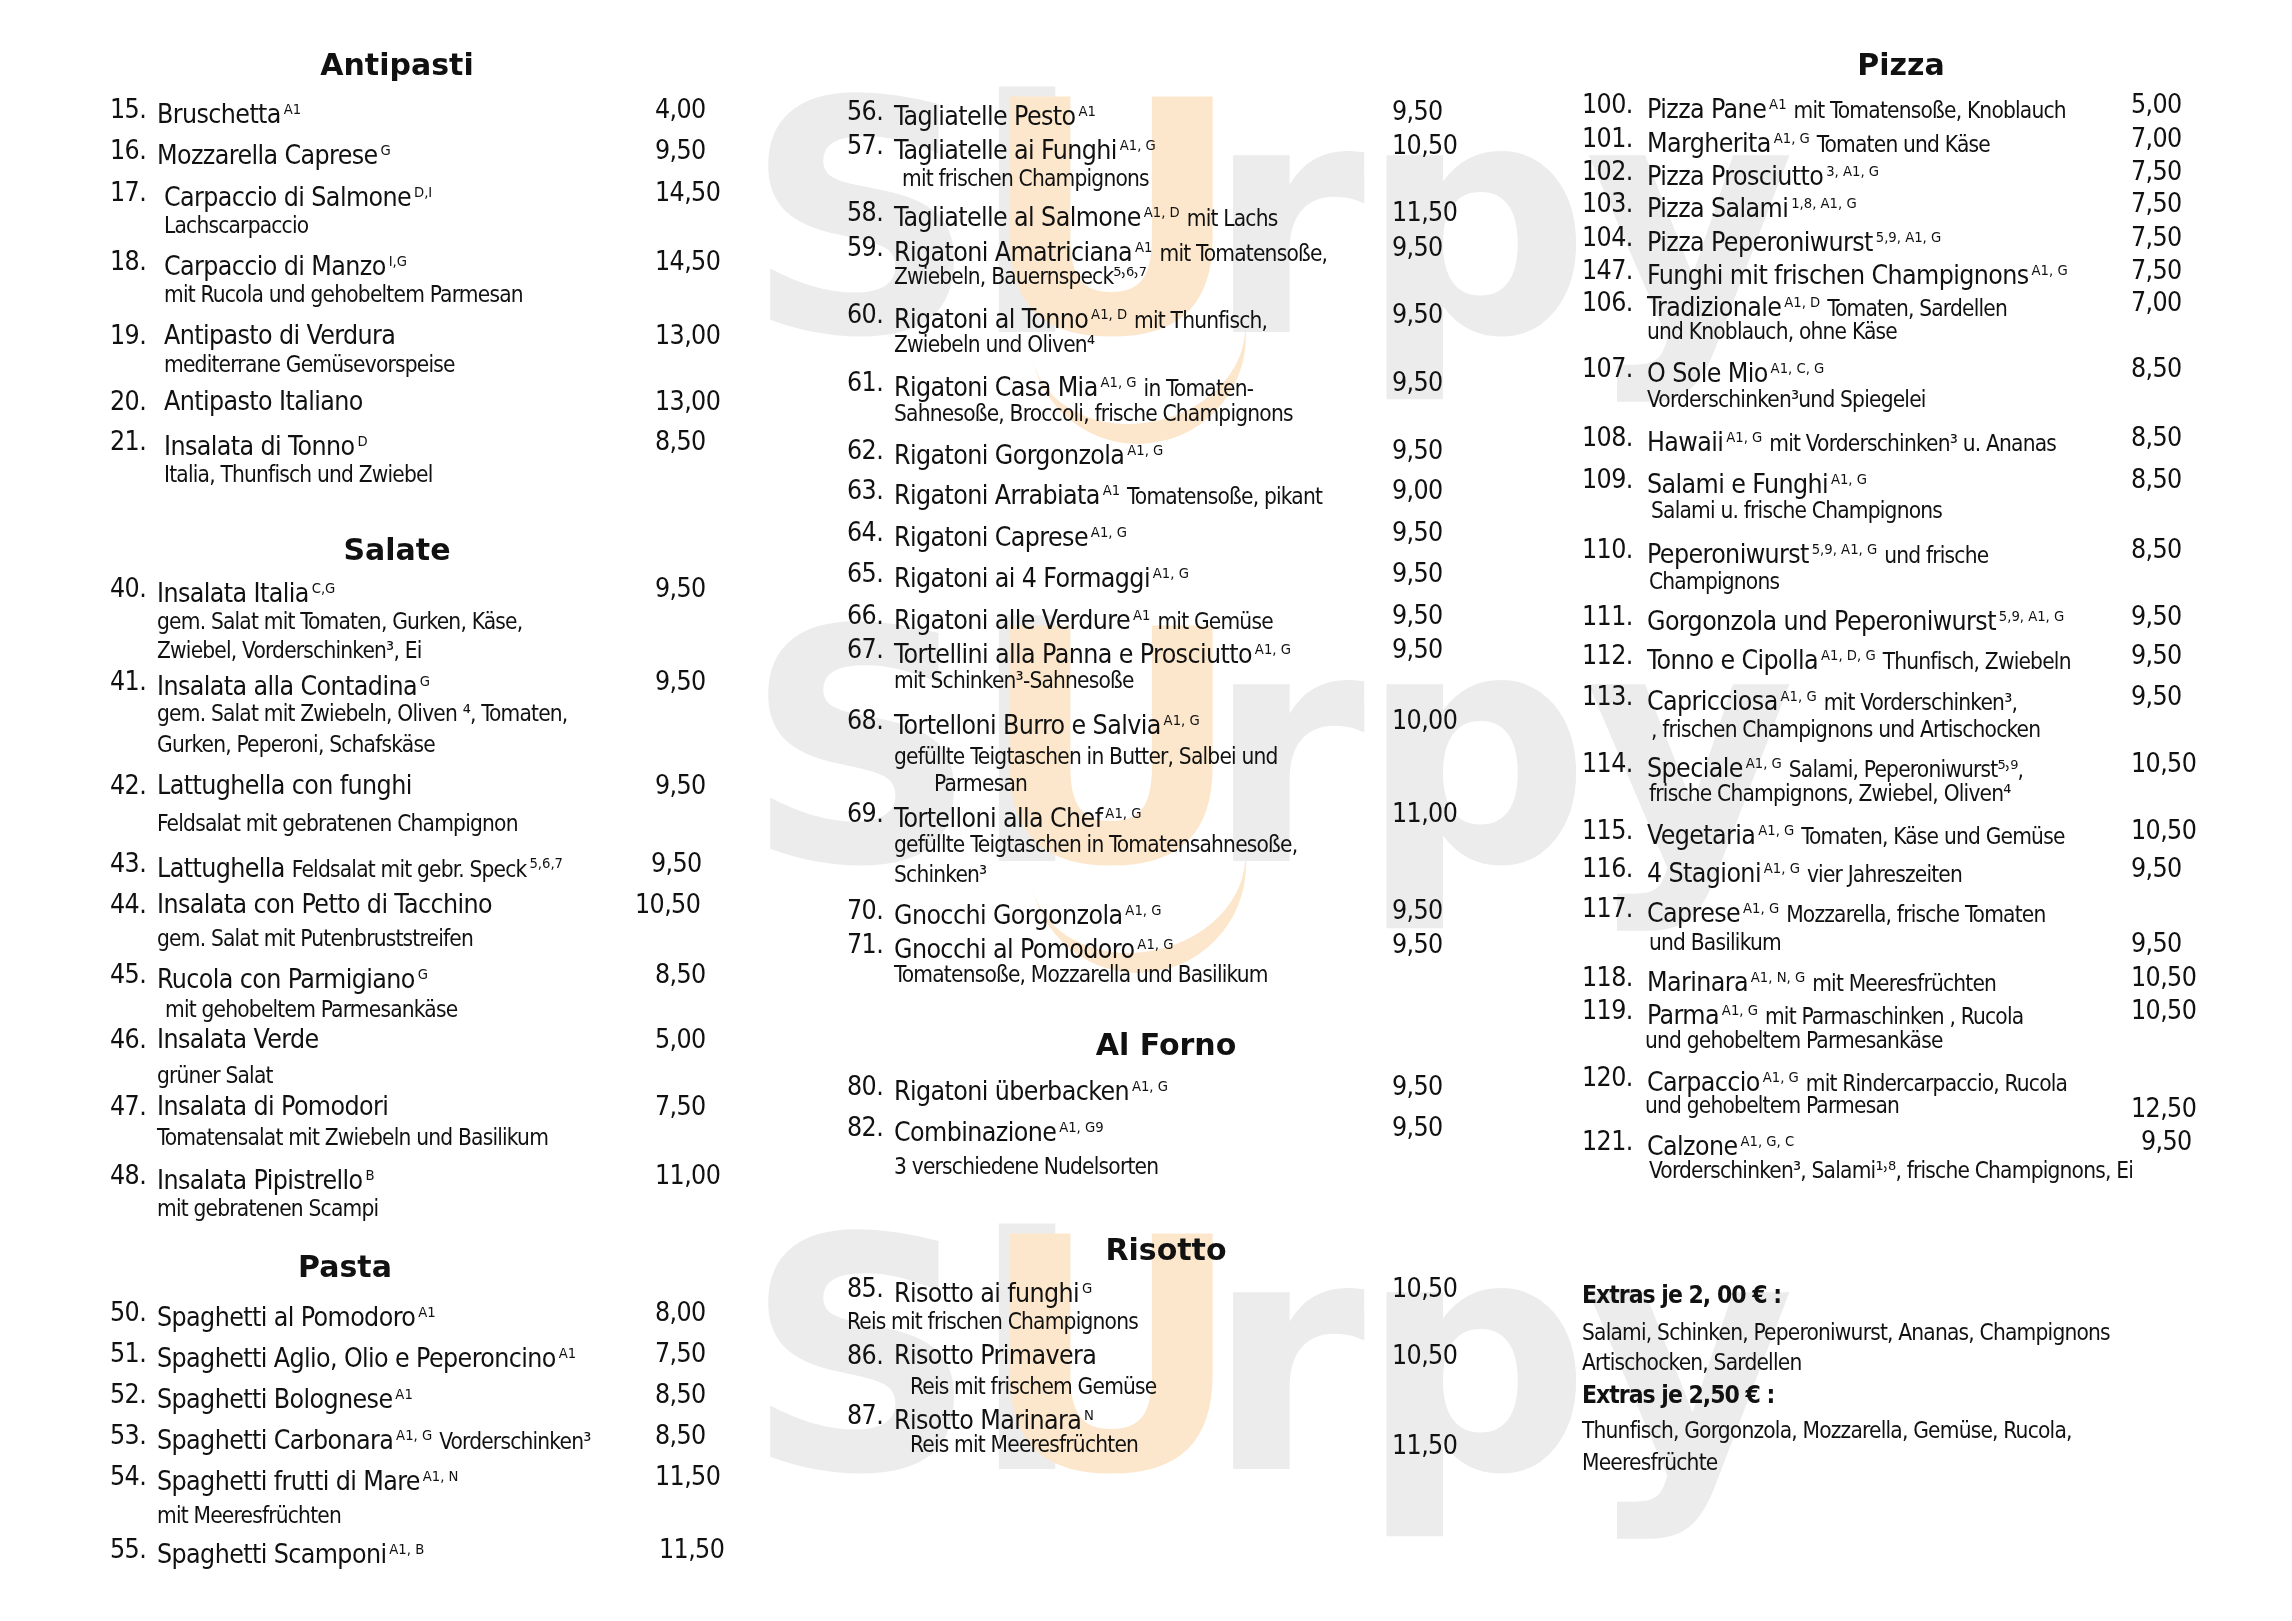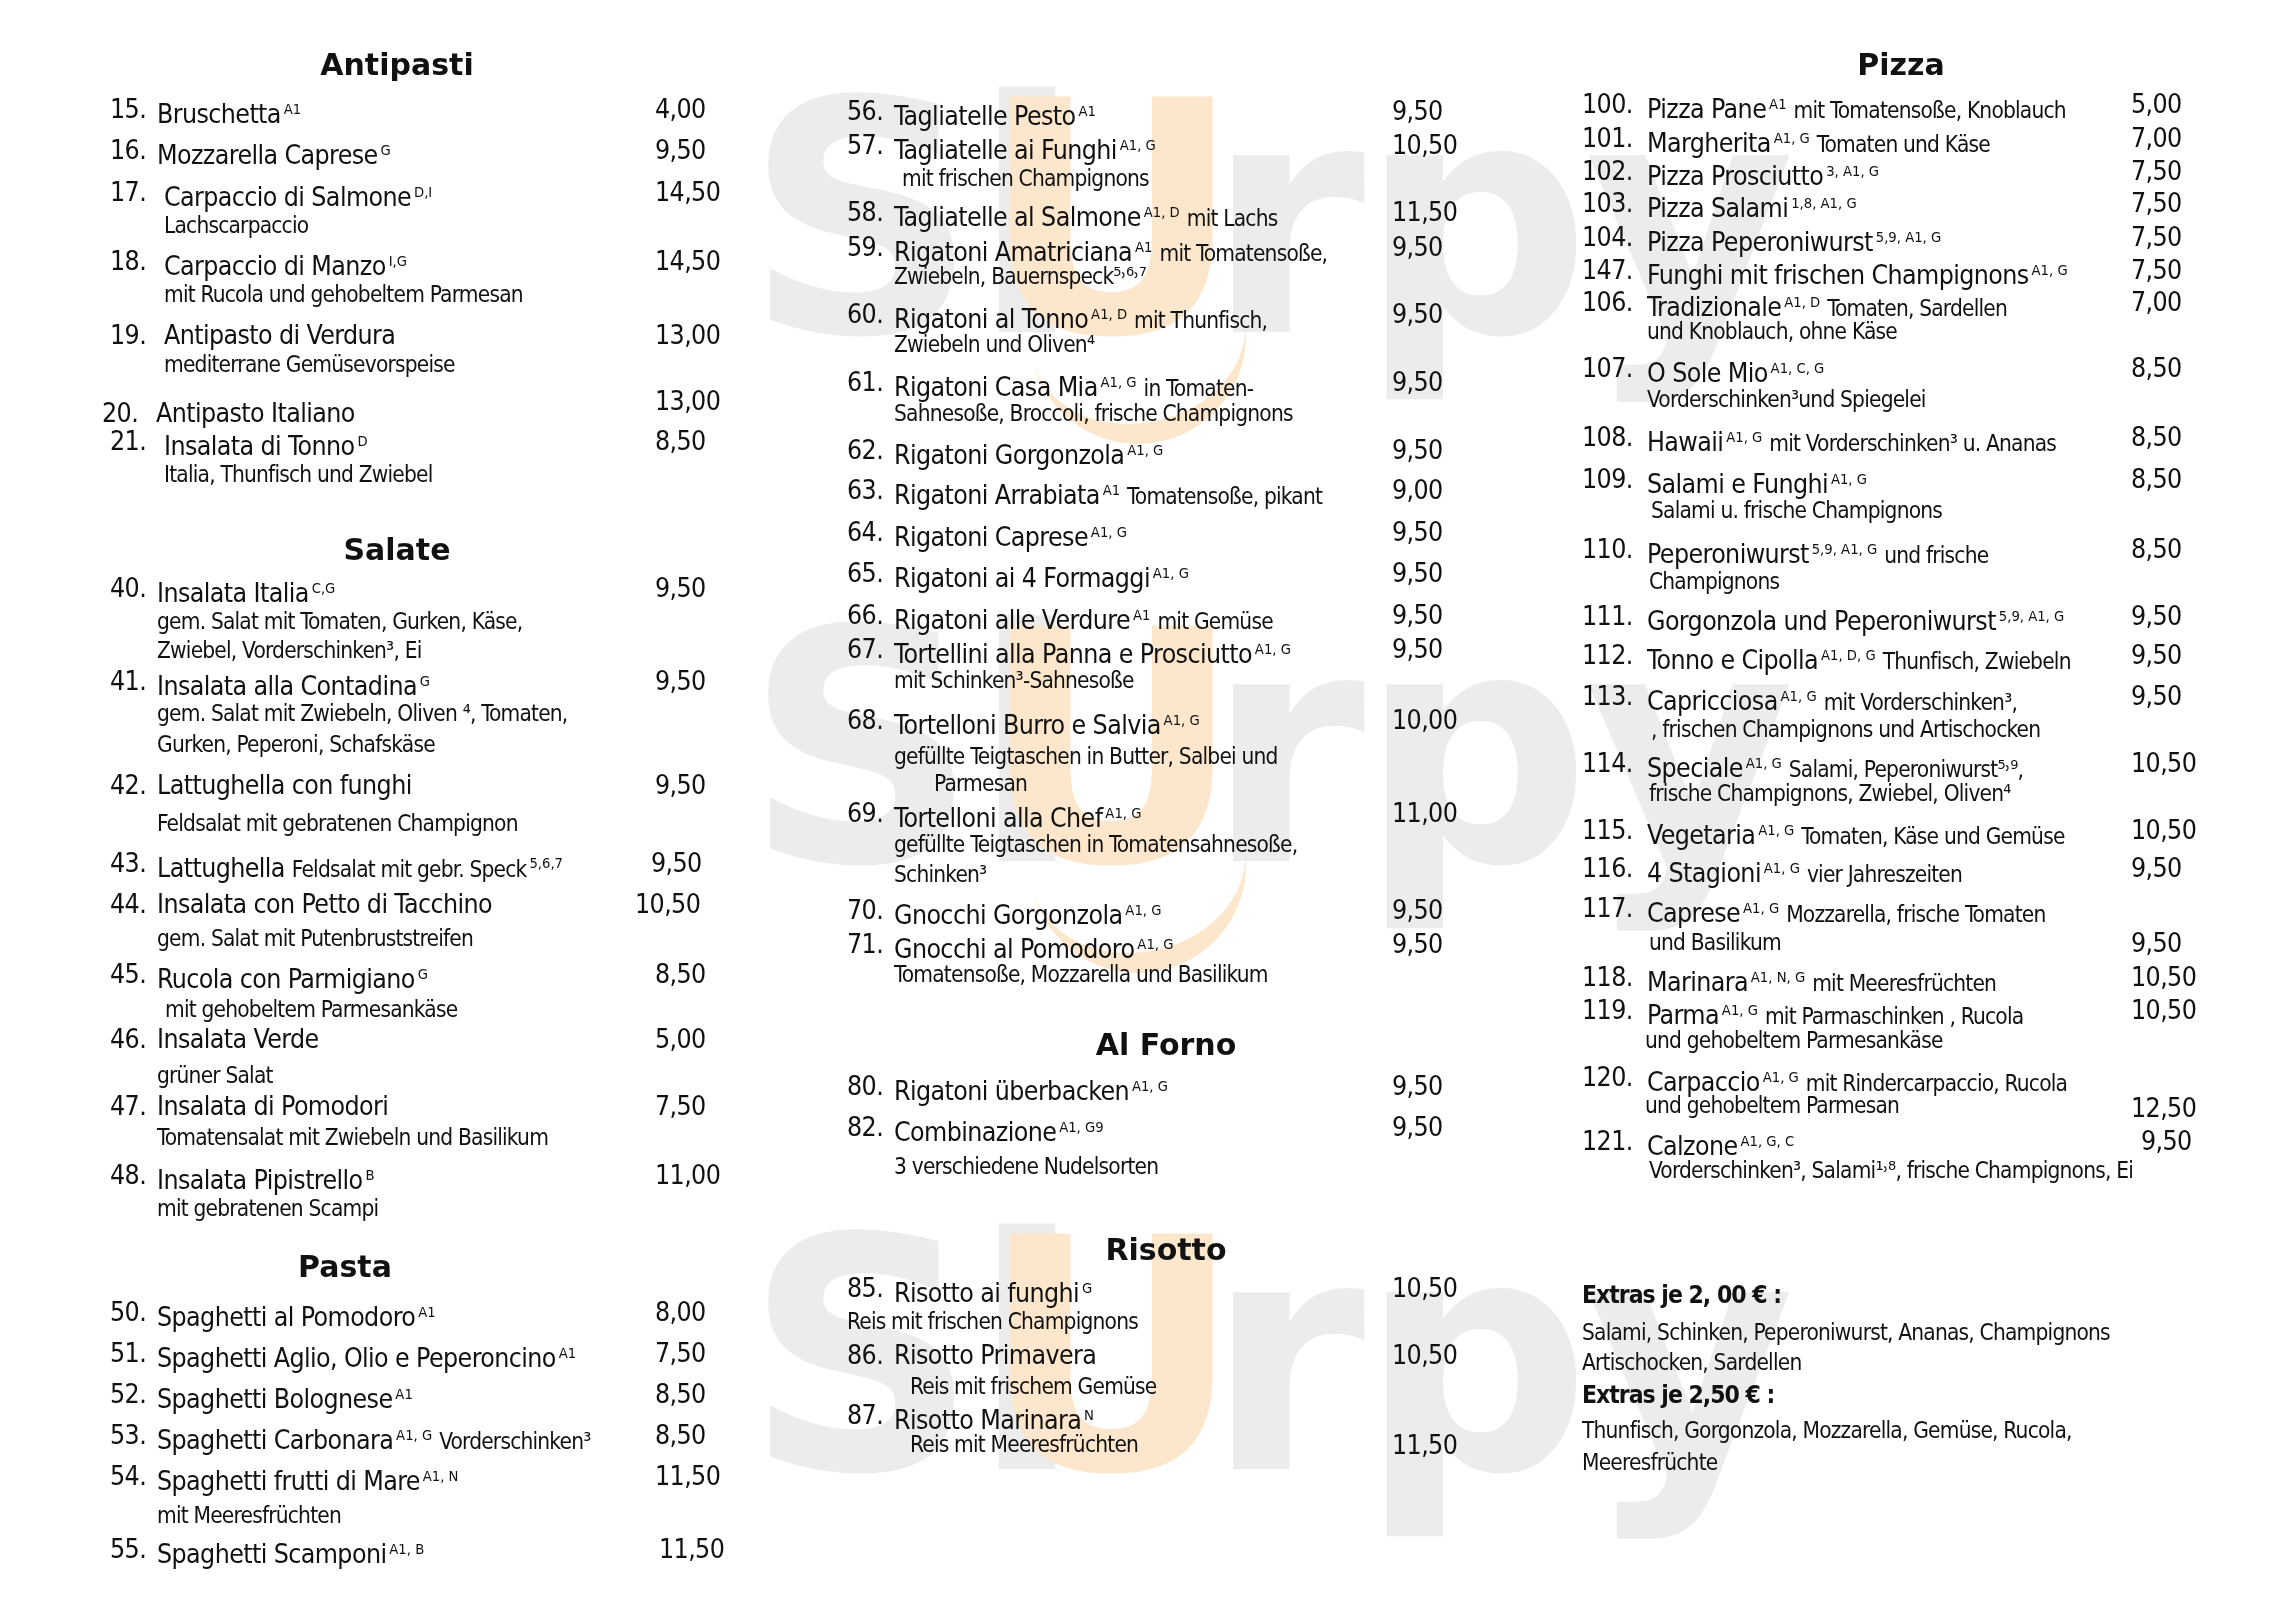--- a/index.html
+++ b/index.html
@@ -52,21 +52,21 @@
     <div class="price" style="left: 655px; top: 134px;">9,50</div>
     <div class="row" style="left: 110px; top: 176px;"><span>17.</span><span style="position: absolute; left: 54px;">Carpaccio di Salmone<sup>D,I</sup></span></div>
     <div class="price" style="left: 655px; top: 176px;">14,50</div>
     <div class="desc" style="left: 164px; top: 212px;">Lachscarpaccio</div>
     <div class="row" style="left: 110px; top: 245px;"><span>18.</span><span style="position: absolute; left: 54px;">Carpaccio di Manzo<sup>I,G</sup></span></div>
     <div class="price" style="left: 655px; top: 245px;">14,50</div>
     <div class="desc" style="left: 164px; top: 281px;">mit Rucola und gehobeltem Parmesan</div>
     <div class="row" style="left: 110px; top: 319px;"><span>19.</span><span style="position: absolute; left: 54px;">Antipasto di Verdura</span></div>
     <div class="price" style="left: 655px; top: 319px;">13,00</div>
     <div class="desc" style="left: 164px; top: 351px;">mediterrane Gemüsevorspeise</div>
-    <div class="row" style="left: 102px; top: 385px; margin-top: 12px;"><span>20.</span><span style="position: absolute; left: 54px;">Antipasto Italiano</span></div>
+    <div class="row" style="left: 110px; top: 385px;"><span>20.</span><span style="position: absolute; left: 54px;">Antipasto Italiano</span></div>
     <div class="price" style="left: 655px; top: 385px;">13,00</div>
     <div class="row" style="left: 110px; top: 425px;"><span>21.</span><span style="position: absolute; left: 54px;">Insalata di Tonno<sup>D</sup></span></div>
     <div class="price" style="left: 655px; top: 425px;">8,50</div>
     <div class="desc" style="left: 164px; top: 461px;">Italia, Thunfisch und Zwiebel</div>
     <div class="sec-title" style="left: 397px; top: 532px;">Salate</div>
     <div class="row" style="left: 110px; top: 572px;"><span>40.</span><span style="position: absolute; left: 47px;">Insalata Italia<sup>C,G</sup></span></div>
     <div class="price" style="left: 655px; top: 572px;">9,50</div>
     <div class="desc" style="left: 157px; top: 608px;">gem. Salat mit Tomaten, Gurken, Käse,</div>
     <div class="desc" style="left: 157px; top: 637px;">Zwiebel, Vorderschinken³, Ei</div>
     <div class="row" style="left: 110px; top: 665px;"><span>41.</span><span style="position: absolute; left: 47px;">Insalata alla Contadina<sup>G</sup></span></div>

